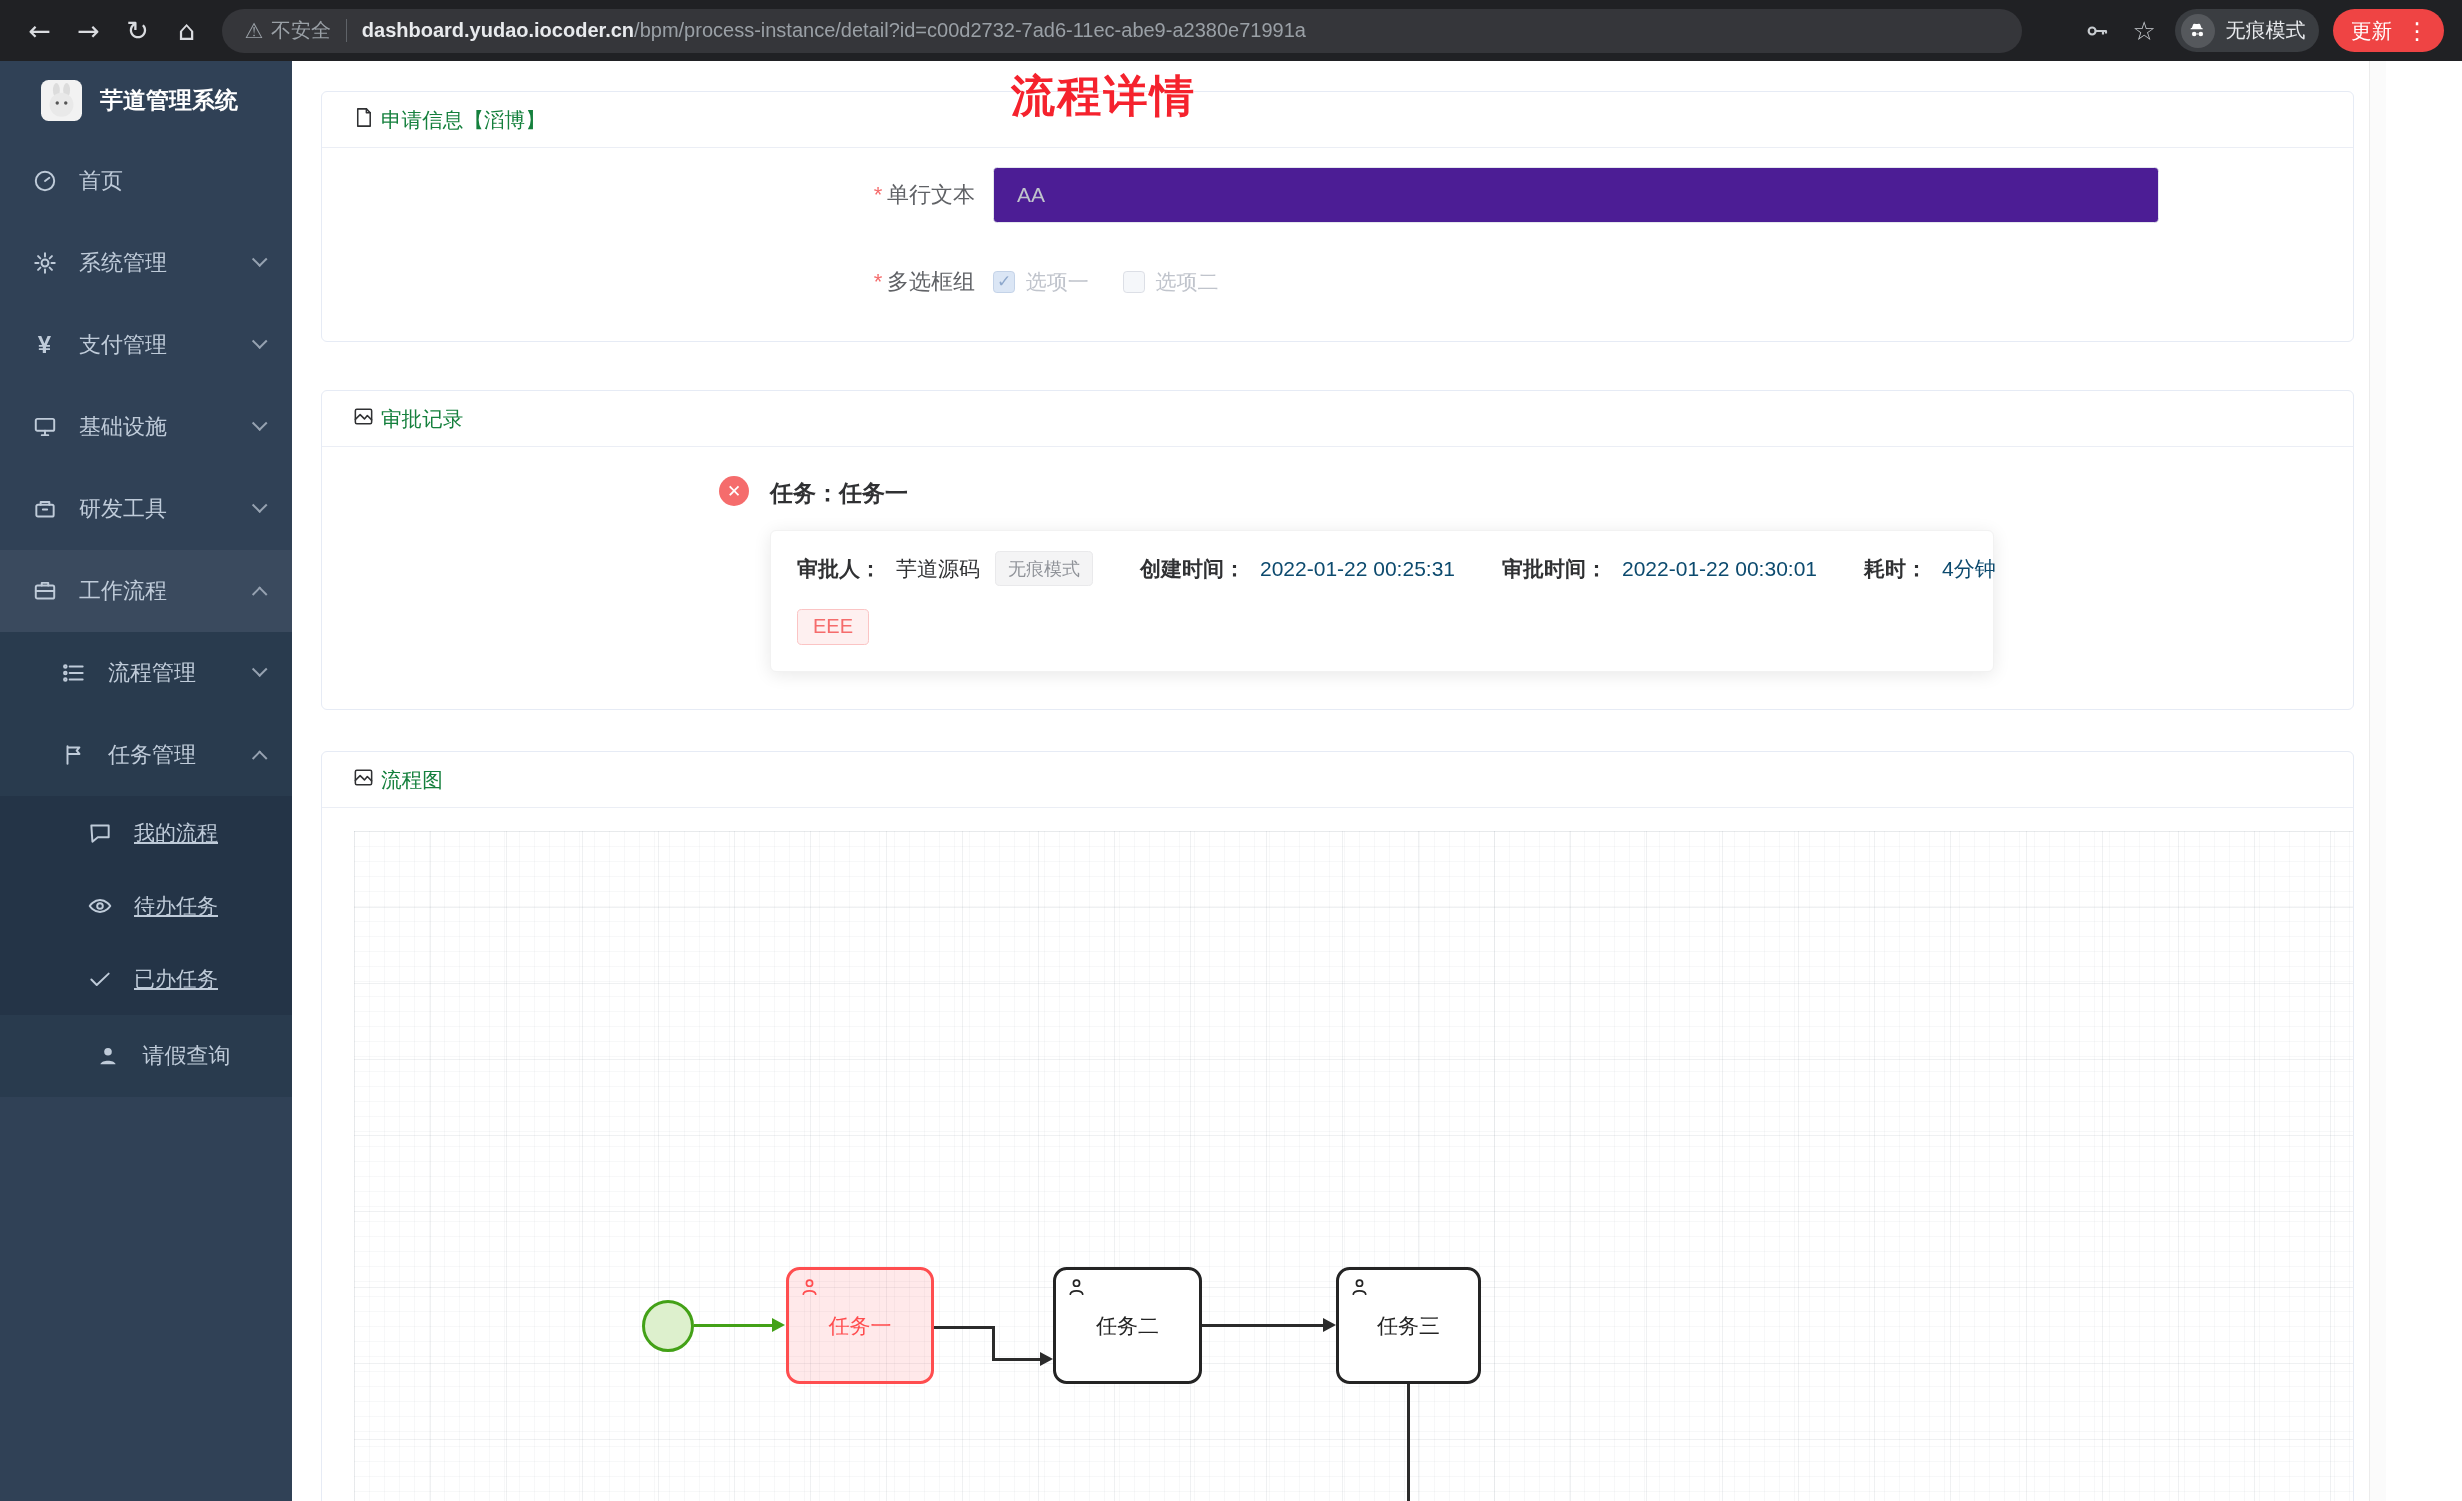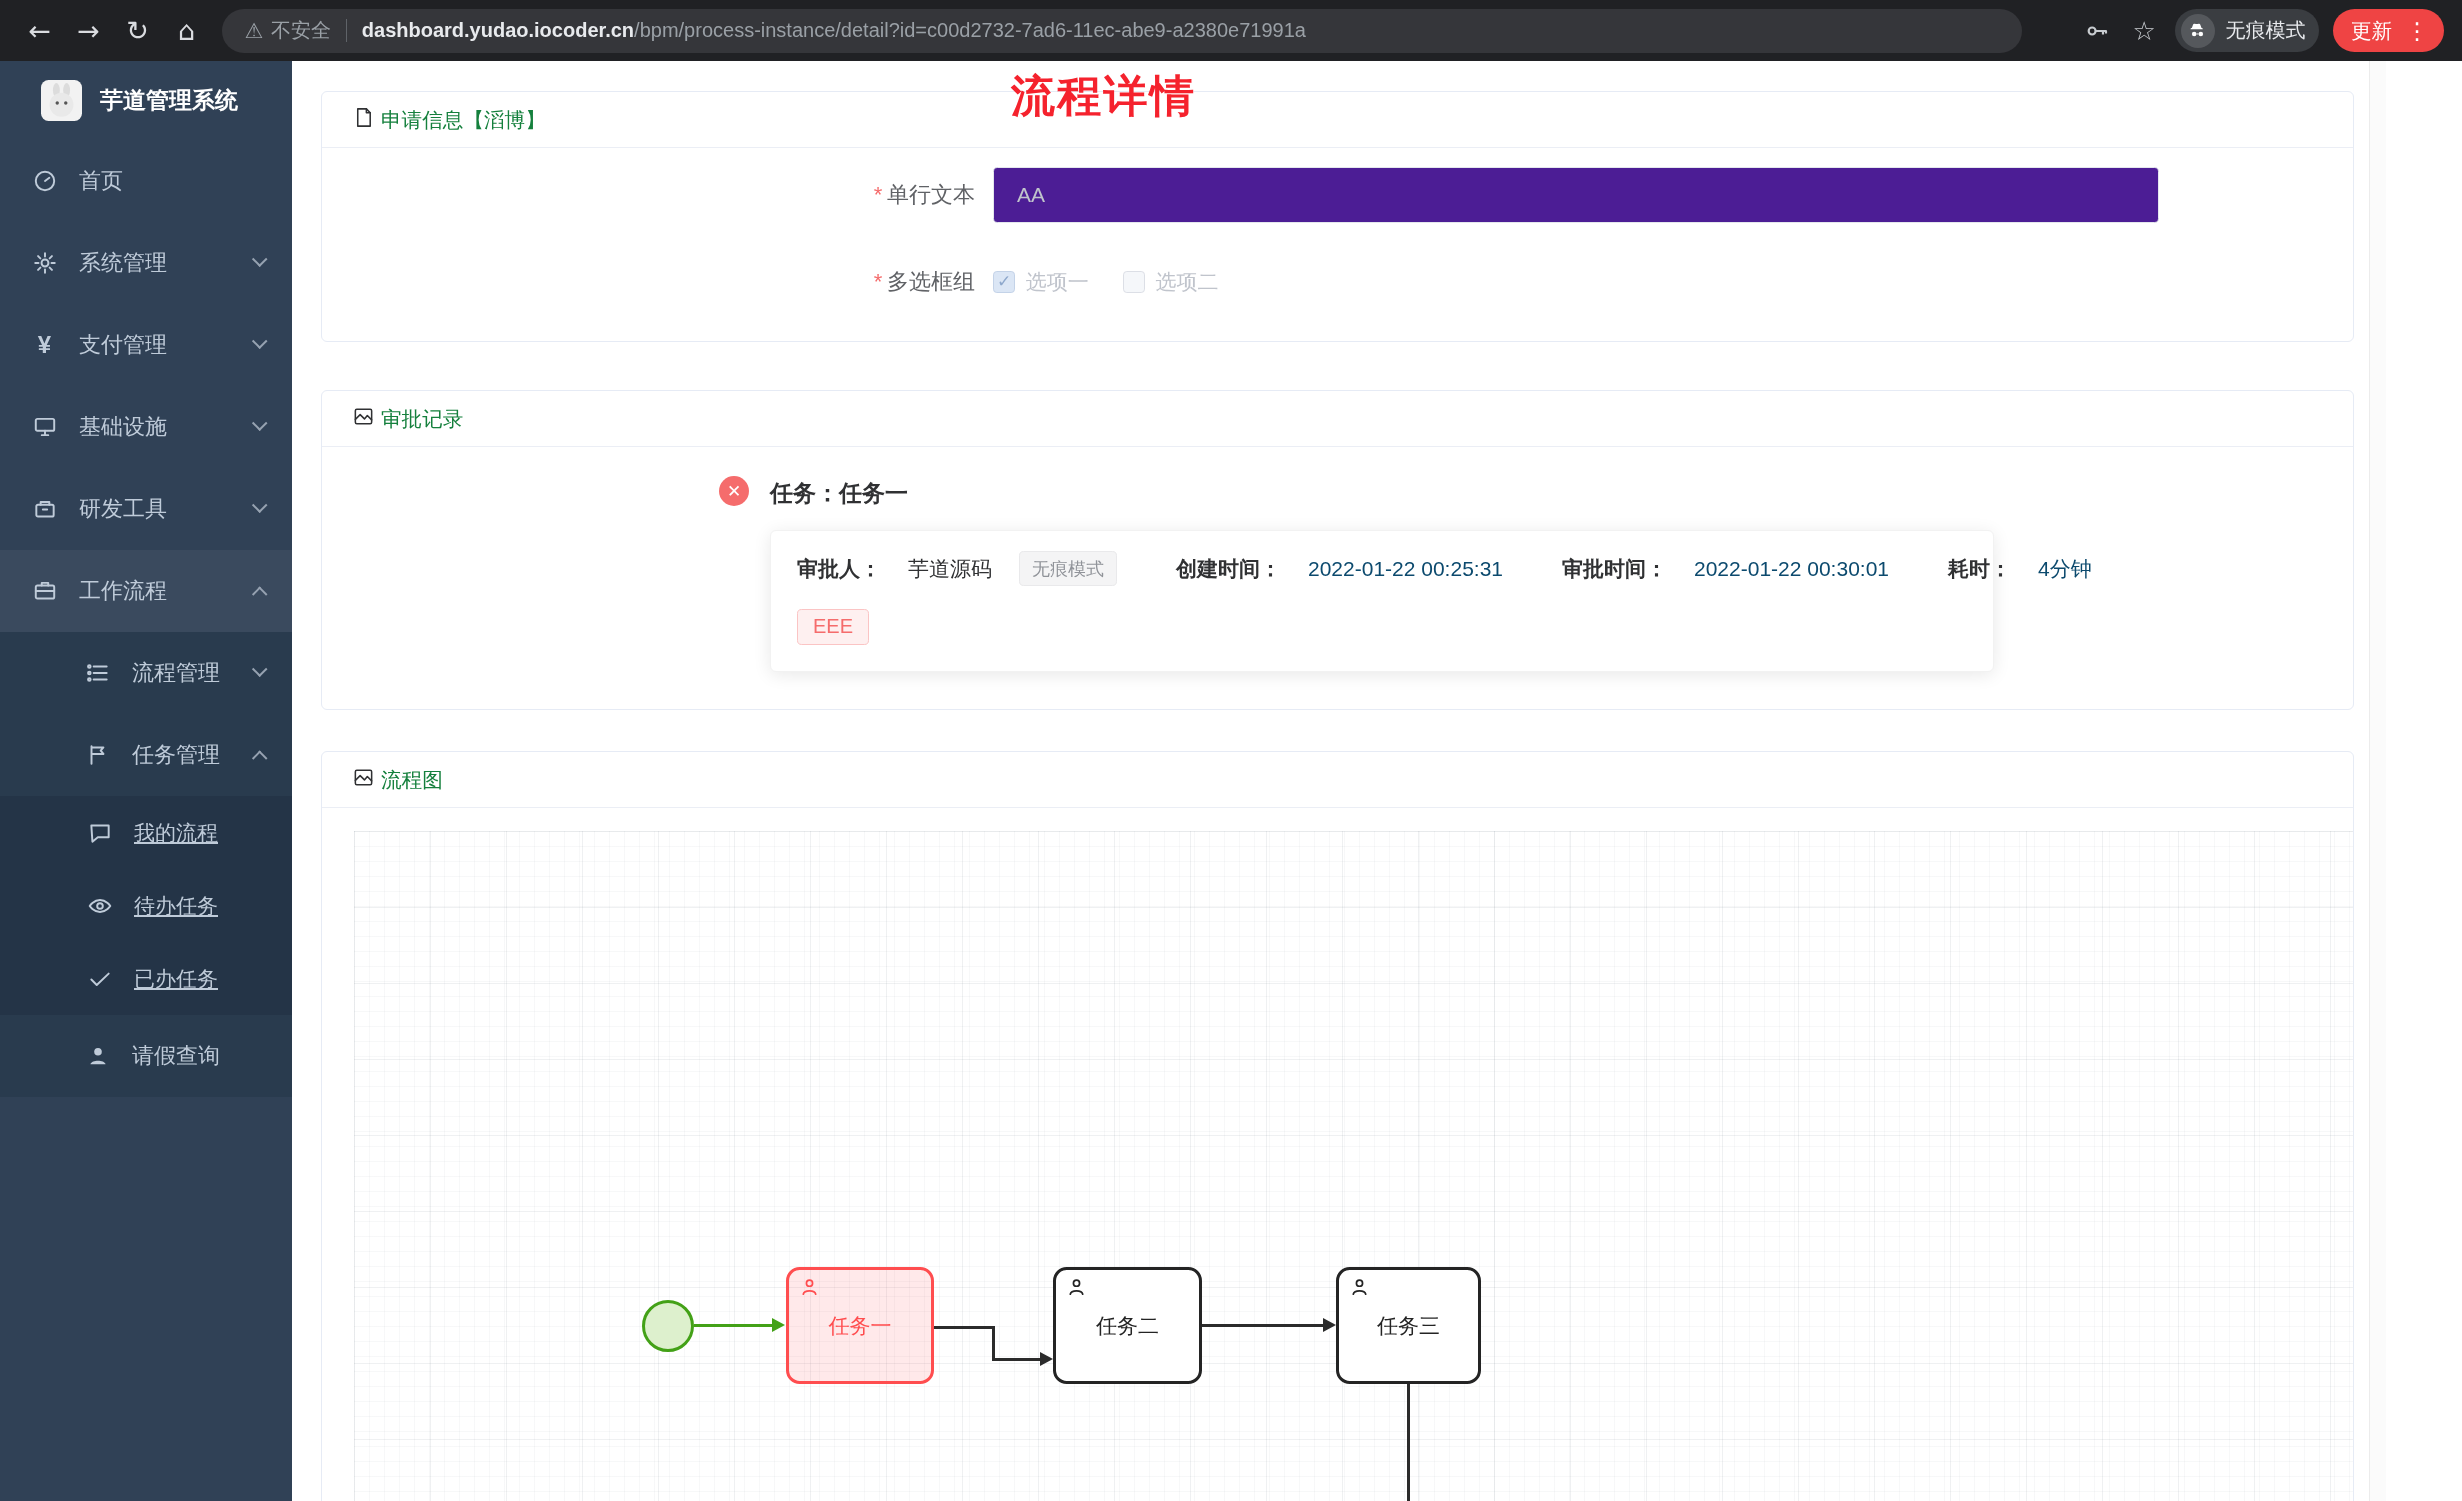--- a/index.html
+++ b/index.html
@@ -36,21 +36,21 @@
 
   
   .sidebar { position:absolute; left:0; top:61px; width:292px; bottom:0; background:#304156; }
   .logo-row { height:79px; display:flex; align-items:center; padding-left:41px; gap:18px; }
   .avatar { width:41px; height:41px; border-radius:7.6px; background:#f2f2f2; overflow:hidden;
     display:flex; align-items:center; justify-content:center; }
   .app-title { color:#ffffff; font-size:23px; font-weight:700; }
   .mi-row { height:82px; display:flex; align-items:center; padding:0 27px 0 30px;
     color:#bfcbd9; font-size:22px; cursor:pointer; }
   .mi-row.active-parent { background:rgba(255,255,255,0.05); }
-  .sub-row { background:#293b4e; padding-left:83px; }
+  .sub-row { background:#293b4e; padding-left:59px;justify-content:center; }
   .subsub-row { background:#243447; height:73px; padding-left:85px; font-size:21px;text-decoration:underline; }
   .mi-ic { width:29px; height:29px; margin-right:20px; display:flex; align-items:center;
     justify-content:center; flex:0 0 auto; }
   .mi-ic svg { width:26px; height:26px; stroke:#bfcbd9; stroke-width:1.8; fill:none;
     stroke-linecap:round; stroke-linejoin:round; }
   .mi-ic.yen { color:#bfcbd9; font-size:24px; font-weight:700; }
   .chev { width:11.4px; height:11.4px; border-right:2.3px solid #96a2b1; border-bottom:2.3px solid #96a2b1;
     margin-left:auto; transform:rotate(45deg) translate(-2.3px,-2.3px); }
   .chev.up { transform:rotate(-135deg) translate(-2.3px,-2.3px); }
 
@@ -90,21 +90,21 @@
 
   
   .card-approve { top:329px; height:320px; }
   .err-ic { position:absolute; left:397px; top:85px; width:30px; height:30px; border-radius:50%;
     background:#f56c6c; color:#fff; display:flex; align-items:center; justify-content:center;
     font-size:17px; font-weight:700; }
   .task-title { position:absolute; left:448px; top:87px; font-size:23px; font-weight:700; color:#303133; }
   .approve-card { position:absolute; left:448px; top:139px; width:1224px; height:142px;
     background:#fff; border:0.8px solid #f2f2f2; border-radius:6px;
     box-shadow:0 3px 18px rgba(0,0,0,0.09); padding:20px 26px; }
-  .ap-line1 { display:flex; align-items:center; gap:27px; font-size:21px; flex-wrap:nowrap; }
+  .ap-line1 { display:flex; align-items:center; gap:15px; font-size:21px; flex-wrap:nowrap; }
   .ap-label { color:#303133; font-weight:600; white-space:nowrap; }
   .ap-name { color:#303133; white-space:nowrap; }
   .ap-value { color:#0c4a6e; white-space:nowrap; }
   .gap-lg { margin-left:32px; }
   .dept-tag { background:#f4f4f5; border:0.8px solid #e9e9eb; color:#909399; font-size:18px;
     border-radius:4.6px; padding:4.6px 12px; white-space:nowrap; }
   .eee-tag { display:inline-flex; margin-top:23px; background:#fef0f0; border:0.8px solid #fbc4c4;
     color:#f56c6c; font-size:20px; border-radius:4.6px; padding:5.3px 15px; }
 
   

